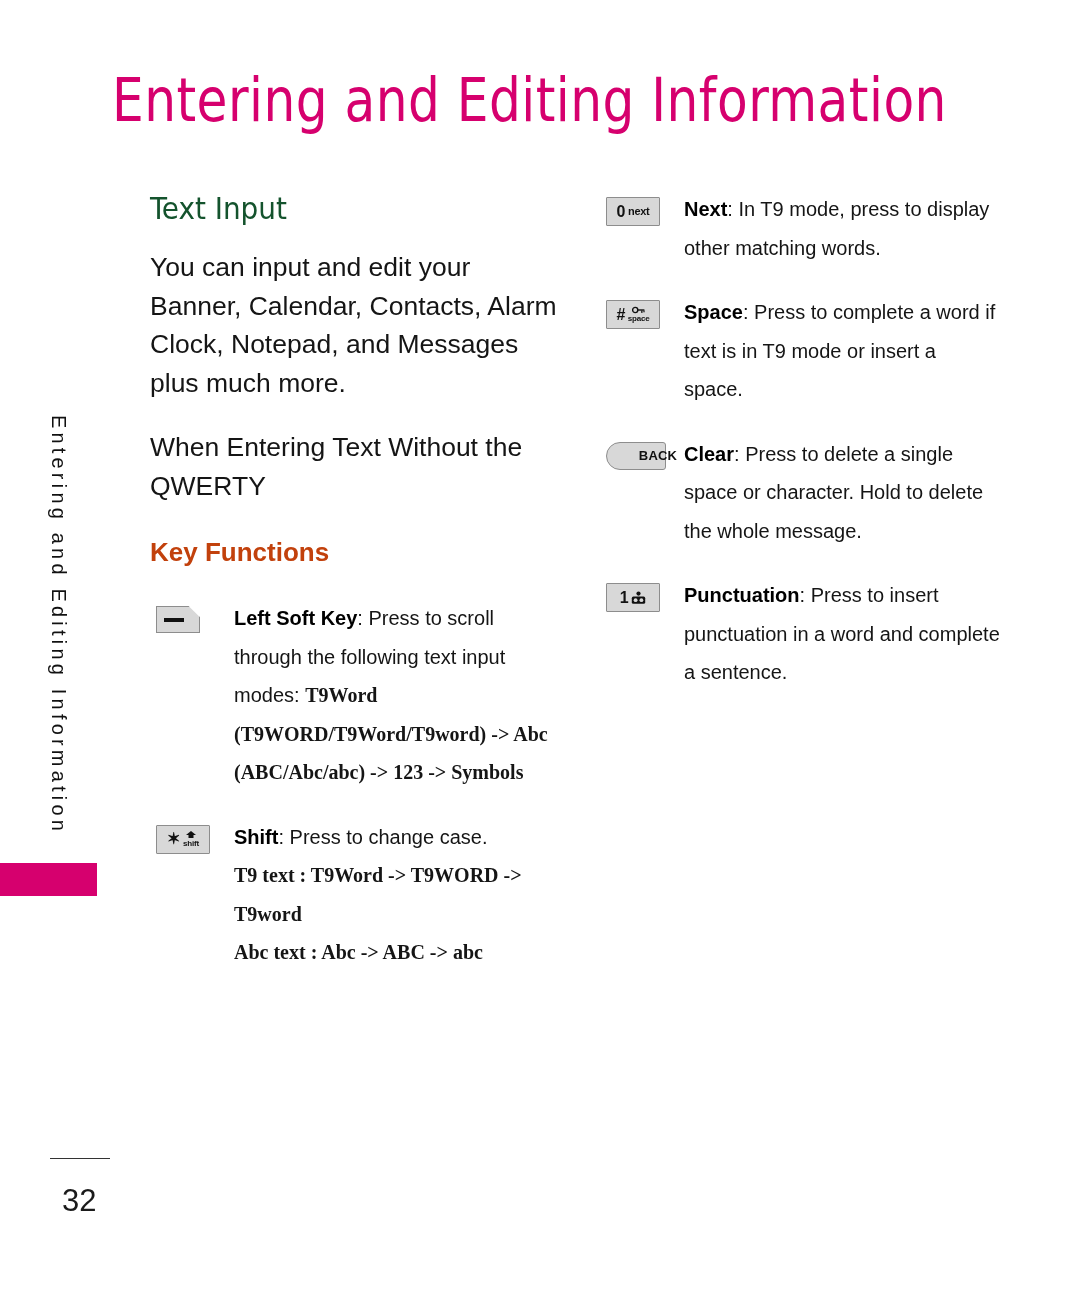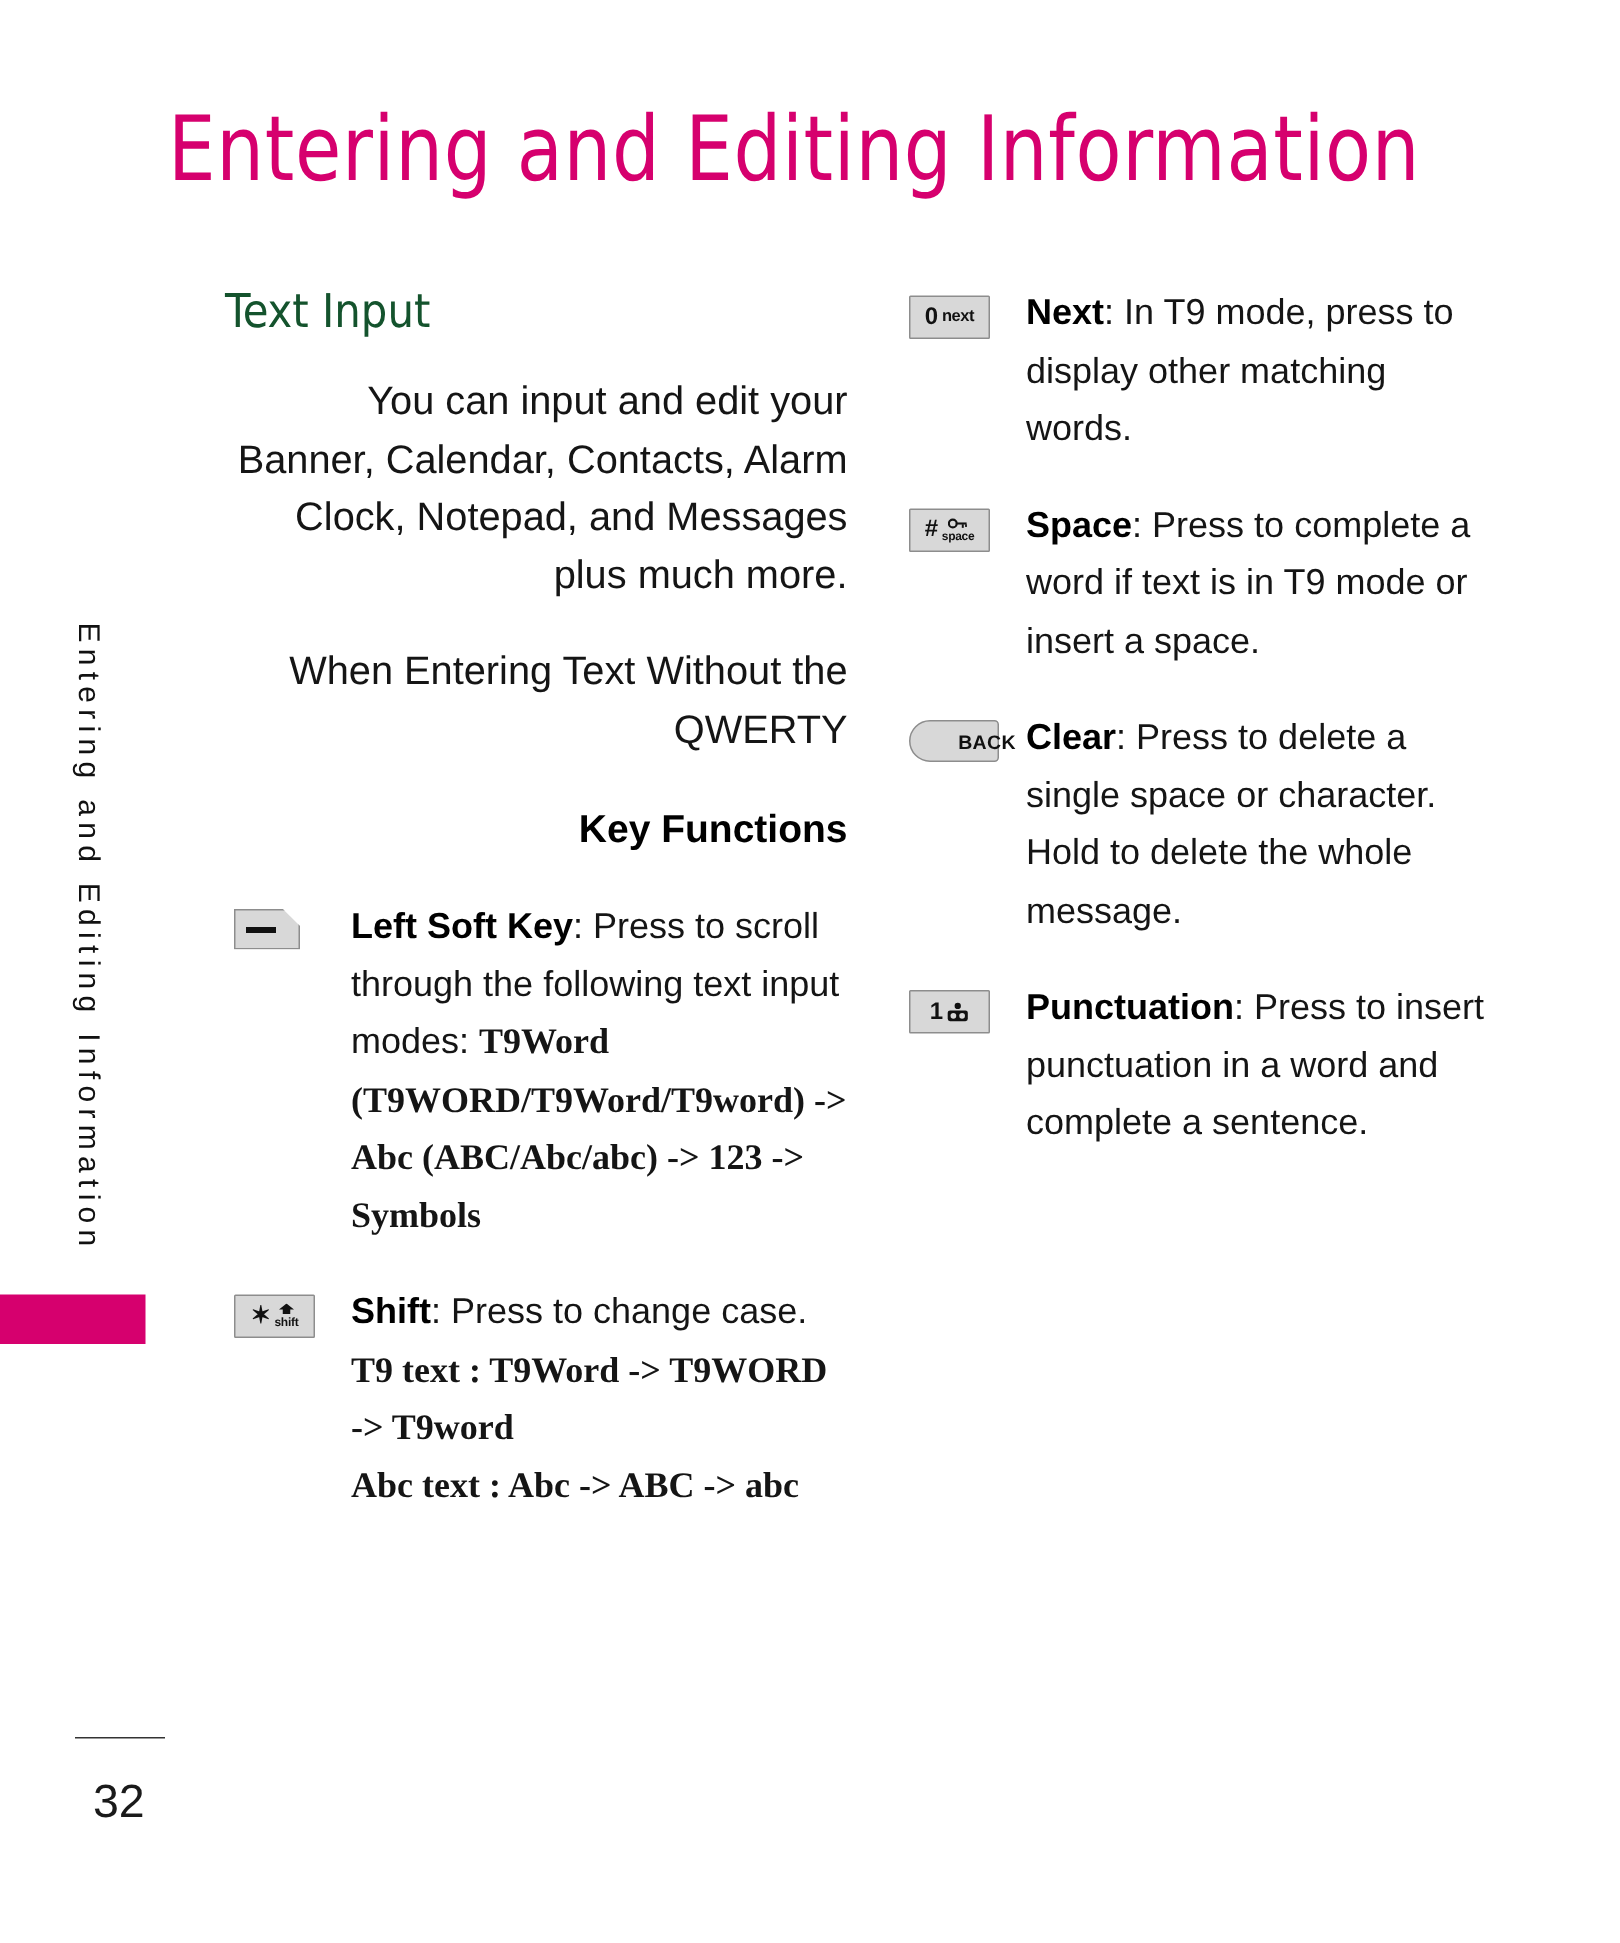--- a/index.html
+++ b/index.html
@@ -77,48 +77,46 @@
     line-height: 36px;
     color: #14532d;
     margin: 0 0 22px 0;
     font-weight: 400;
   }
   .body-para {
     font-size: 26.5px;
     line-height: 38.5px;
     margin: 0 0 26px 0;
     color: #151515;
-    text-align: right;
   }
   .body-para.tight { margin-bottom: 30px; }
   .sub-heading {
     font-size: 26px;
     line-height: 34px;
     font-weight: bold;
     margin: 0 0 30px 0;
-    color: #000000;
-    text-align: right;
+    color: #c2410c;
   }
 
   
   .key-row {
     display: flex;
     align-items: flex-start;
     margin-bottom: 26px;
   }
   .key-glyph-cell {
     flex: 0 0 78px;
     padding-top: 7px;
     display: flex;
     justify-content: flex-start;
     padding-left: 6px;
   }
   .key-text {
     flex: 1 1 auto;
-    font-size: 24px;
+    font-size: 20px;
     line-height: 38.5px;
     color: #151515;
   }
   .key-text b { font-weight: bold; color: #000; }
   .key-text .bold-line { font-weight: bold; font-family: Liberation Serif, serif; }
 
   
   .keycap {
     display: inline-flex;
     align-items: center;

